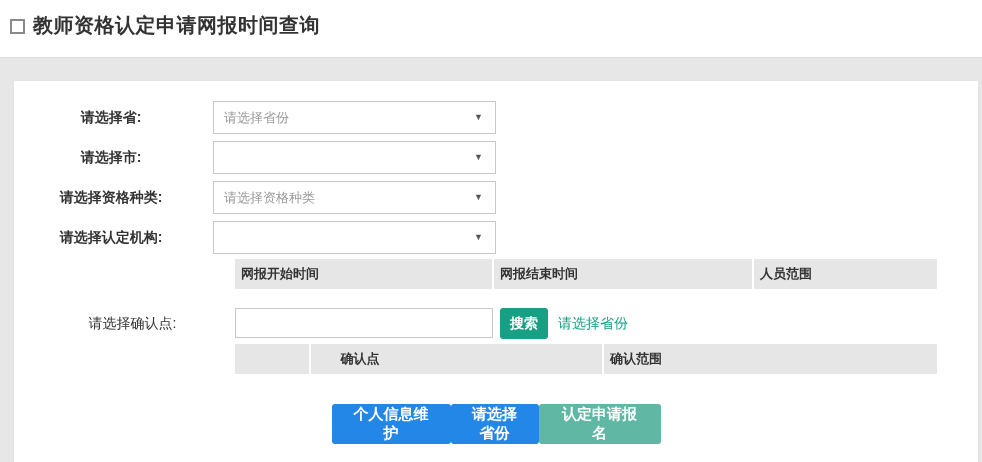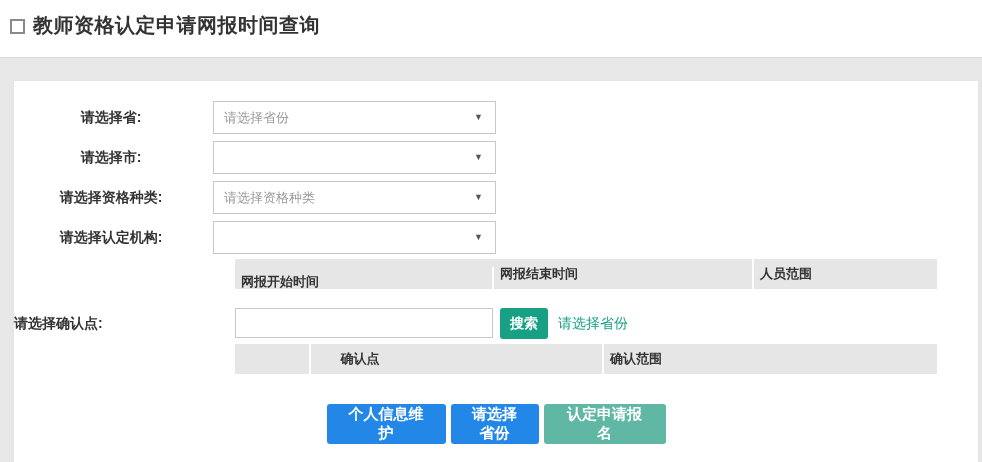--- a/index.html
+++ b/index.html
@@ -70,32 +70,32 @@
   }
   .th {
     box-sizing: border-box;
     padding-left: 6px;
     font-size: 13px; font-weight: bold; color: #333333;
     line-height: 30px;
     border-right: 2px solid #ffffff;
     overflow: hidden; white-space: nowrap;
   }
   .th:last-child { border-right: none; }
-  .thead-report .th:nth-child(1) { width: 259px; margin-top: 8px; }
+  .thead-report .th:nth-child(1) { width: 259px; }
   .thead-report .th:nth-child(2) { width: 260px; }
   .thead-report .th:nth-child(3) { width: 183px; }
   .thead-confirm .th:nth-child(1) { width: 78px; }
   .thead-confirm .th:nth-child(2) { width: 279px; margin-left: 24px; }
   .thead-confirm .th:nth-child(3) { width: 345px; }
   
   .confirm-label {
     position: absolute; left: 0; top: 227px; width: 213px;
-    text-align: left;
-    font-size: 14px; font-weight: bold; color: #333333;
-    line-height: 30px; white-space: nowrap;
+    text-align: center;
+    font-size: 14px; font-weight: normal; color: #333333;
+    line-height: 30px; white-space: nowrap; padding-left: 12px;
   }
   .confirm-input {
     position: absolute; left: 221px; top: 227px;
     width: 258px; height: 30px;
     border: 1px solid #c8c8c8;
     box-sizing: border-box;
     font-size: 13px; color: #333;
     padding: 0 8px;
     outline: none;
   }
@@ -112,21 +112,21 @@
   .list-all-link {
     position: absolute; left: 544px; top: 227px;
     font-size: 14px; color: #17a084;
     line-height: 31px;
     text-decoration: none;
     cursor: pointer;
   }
   
   .footer-btns {
     position: absolute; left: 0; top: 323px; width: 964px;
-    display: flex; justify-content: center; gap: 5px;
+    display: flex; justify-content: center; 
   }
   .btn {
     height: 40px;
     border: none; border-radius: 3px;
     color: #ffffff;
     font-size: 15px; font-weight: bold;
     font-family: inherit;
     cursor: pointer;
     padding: 0 18px;
   }

